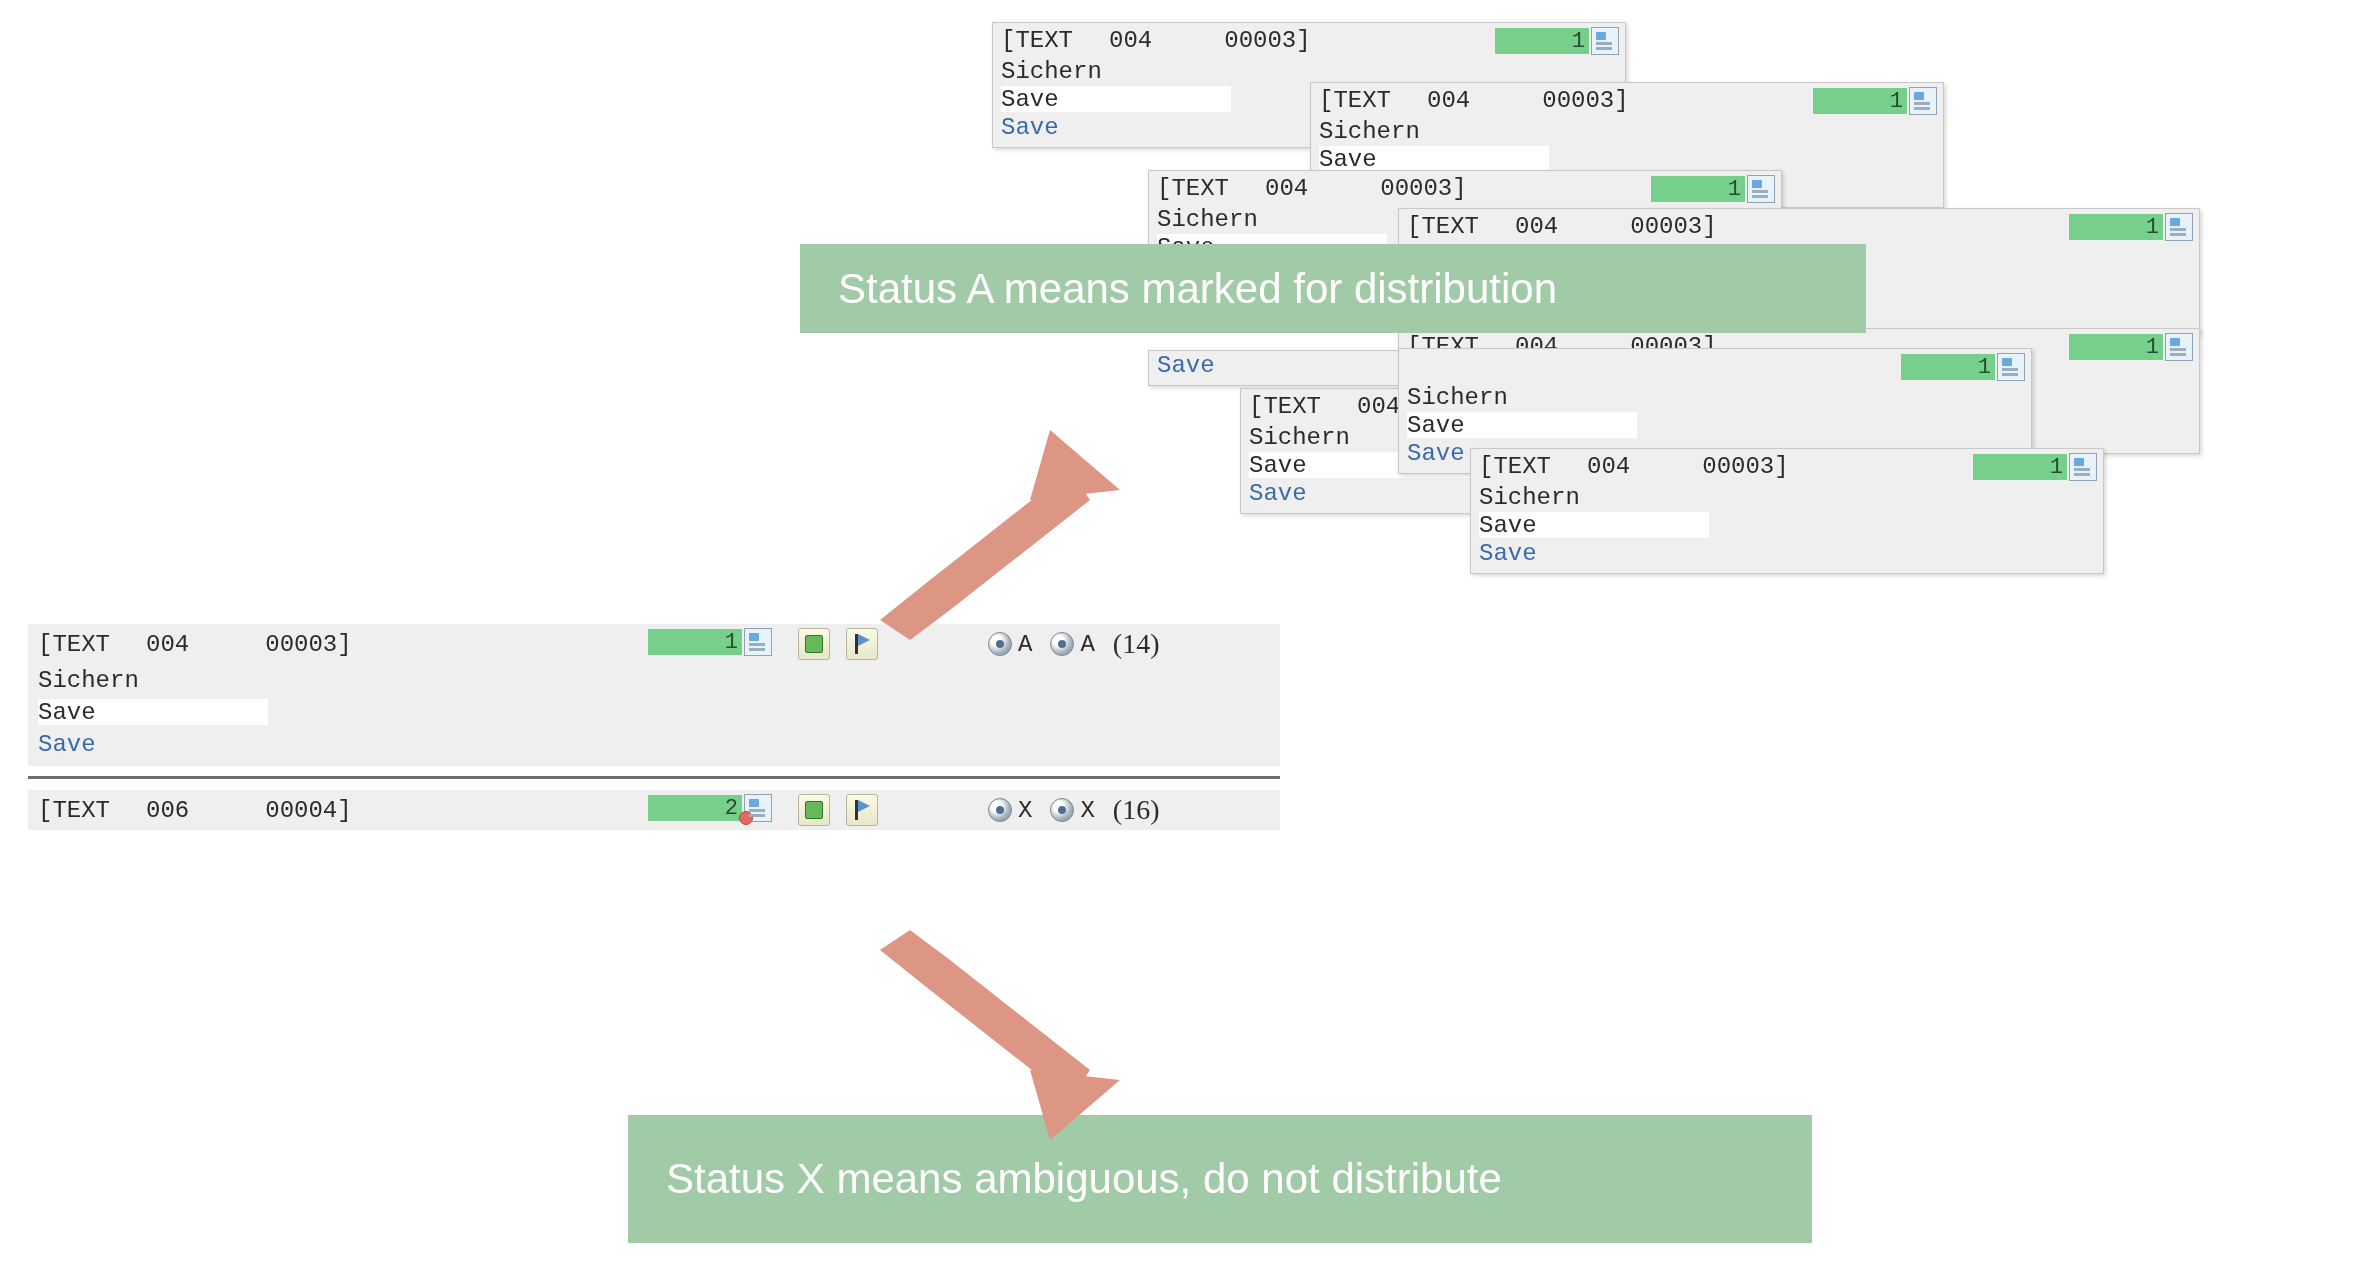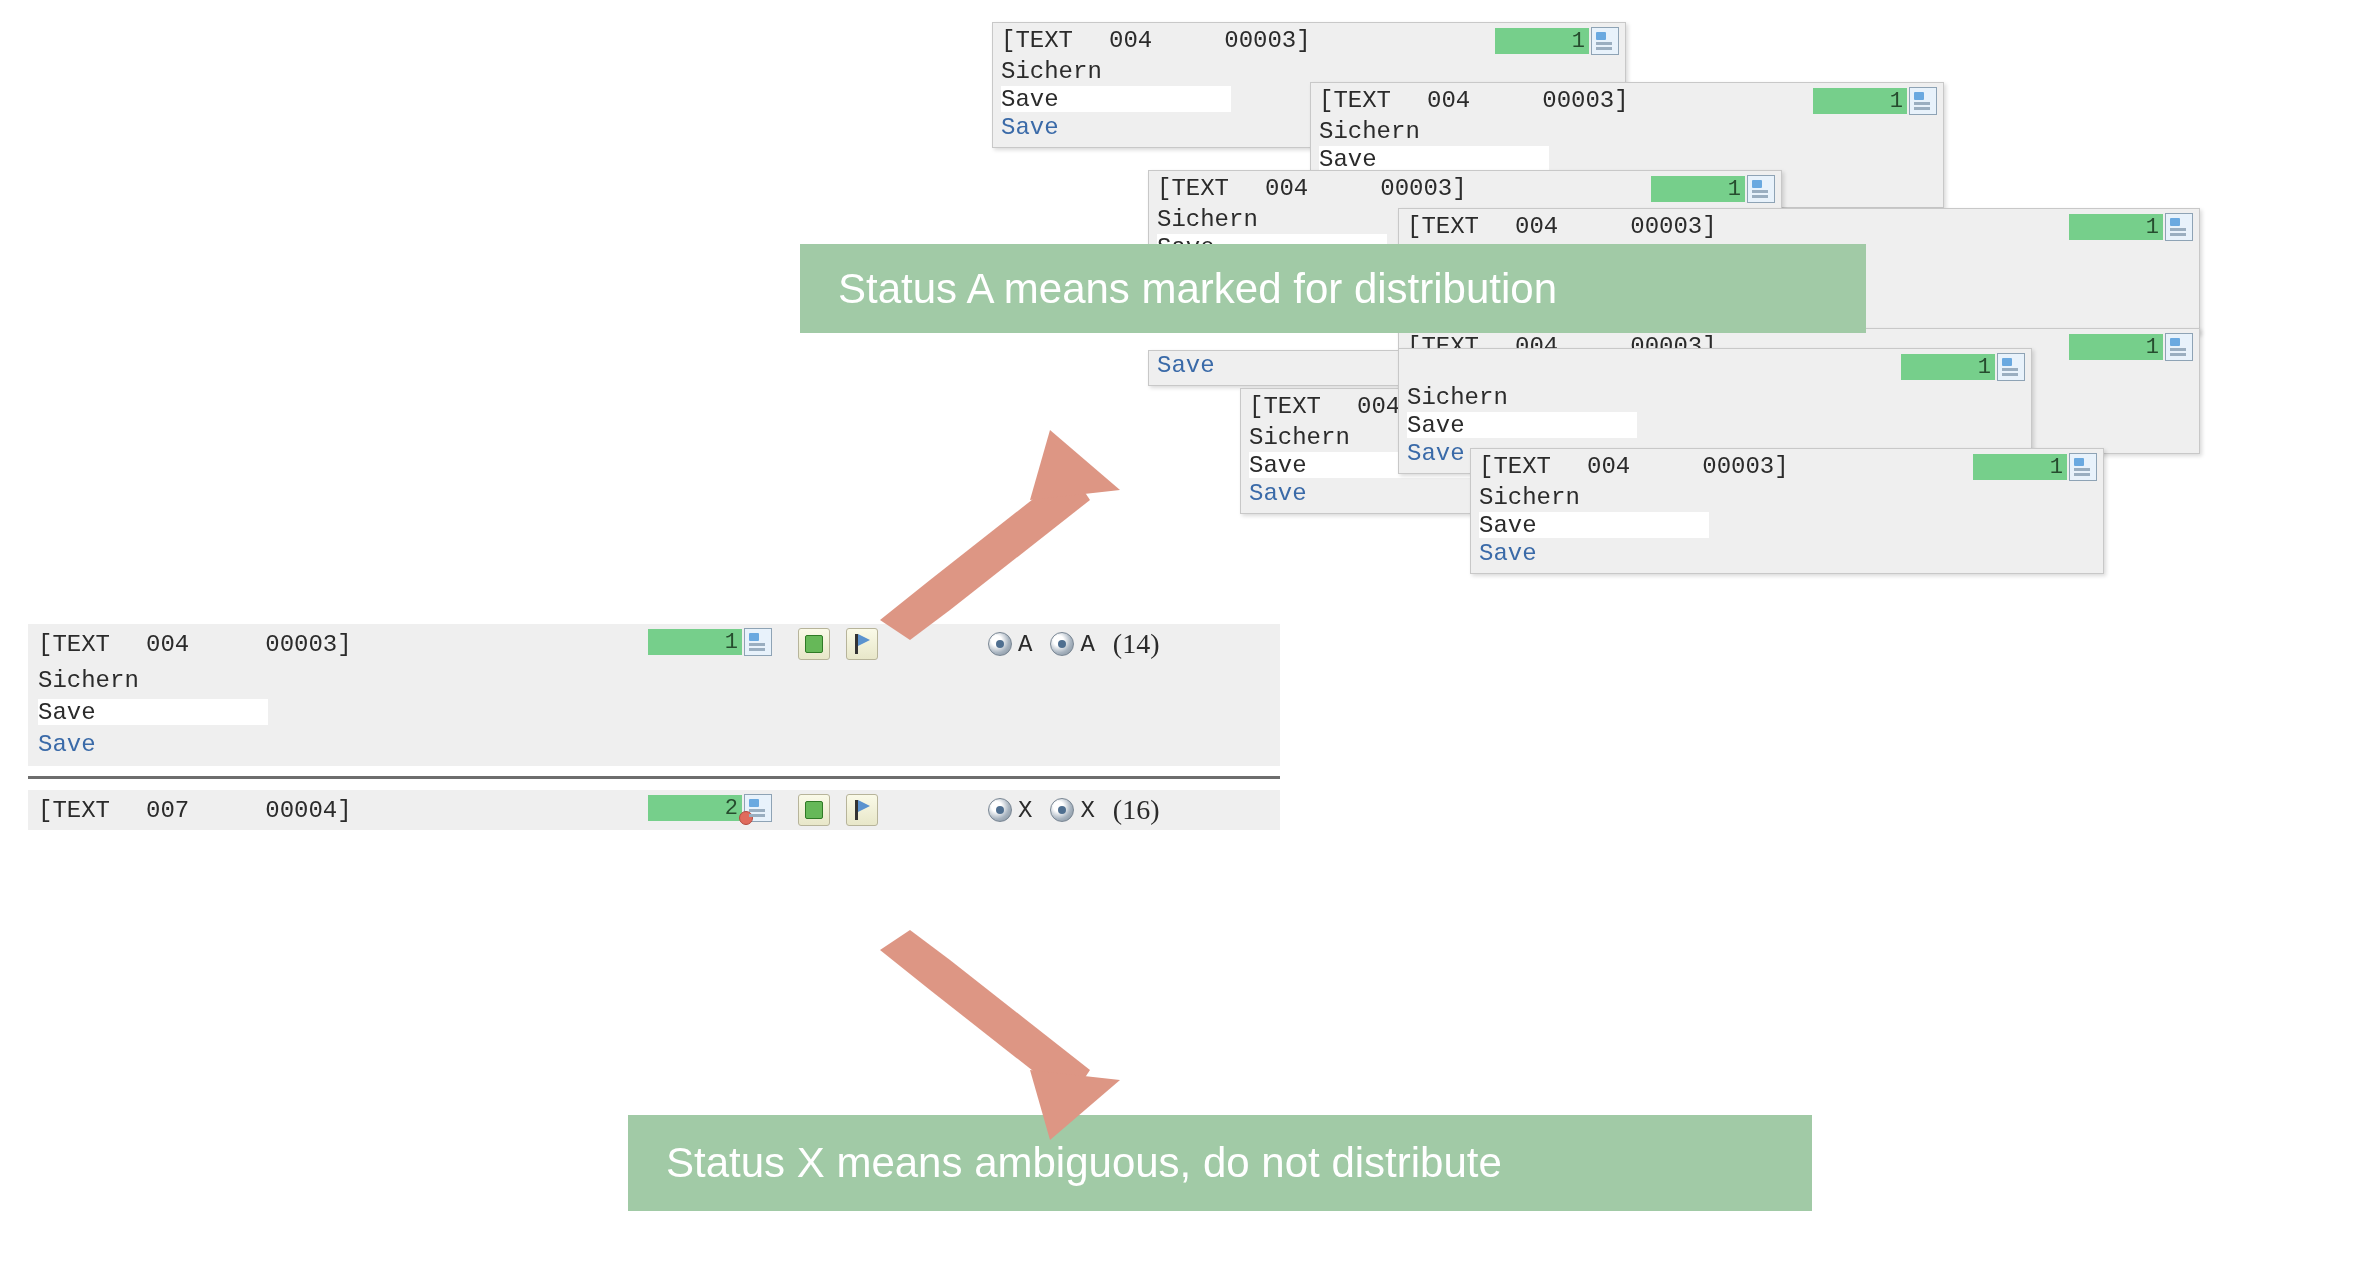--- a/index.html
+++ b/index.html
@@ -330,21 +330,21 @@
         <span class="save-input">Save</span>
       </div>
     <div class="r link">Save</div>
   </div>
 </div>
 
 <div class="green-banner" style="left:800px; top:244px; width:990px; height:89px;">
   <span>Status A means marked for distribution</span>
 </div>
 
-<div class="green-banner" style="left:628px; top:1115px; width:1108px; height:96px;">
+<div class="green-banner" style="left:628px; top:1115px; width:1108px; height:128px;">
   <span>Status X means ambiguous, do not distribute</span>
 </div>
 
 <div class="main-block" style="top:624px;">
   <div class="hdr">
     <span class="mono">[TEXT</span>
     <span class="mono" style="margin-left:36px">004</span>
     <span class="mono" style="margin-left:76px">00003]</span>
 
     <span class="indicator" style="right:auto; left:620px;">
@@ -376,21 +376,21 @@
       </div>
     <div class="r link">Save</div>
   </div>
 </div>
 
 <div class="divider" style="top:776px;"></div>
 
 <div class="main-block" style="top:790px;">
   <div class="hdr">
     <span class="mono">[TEXT</span>
-    <span class="mono" style="margin-left:36px">007</span>
+    <span class="mono" style="margin-left:36px">006</span>
     <span class="mono" style="margin-left:76px">00004]</span>
 
     <span class="indicator" style="right:auto; left:620px;">
       <span class="green-strip">2</span>
       <span class="doc-icon">
           <span class="red-badge"></span>
         </span>
     </span>
 
     <span class="toolbar-icons">

